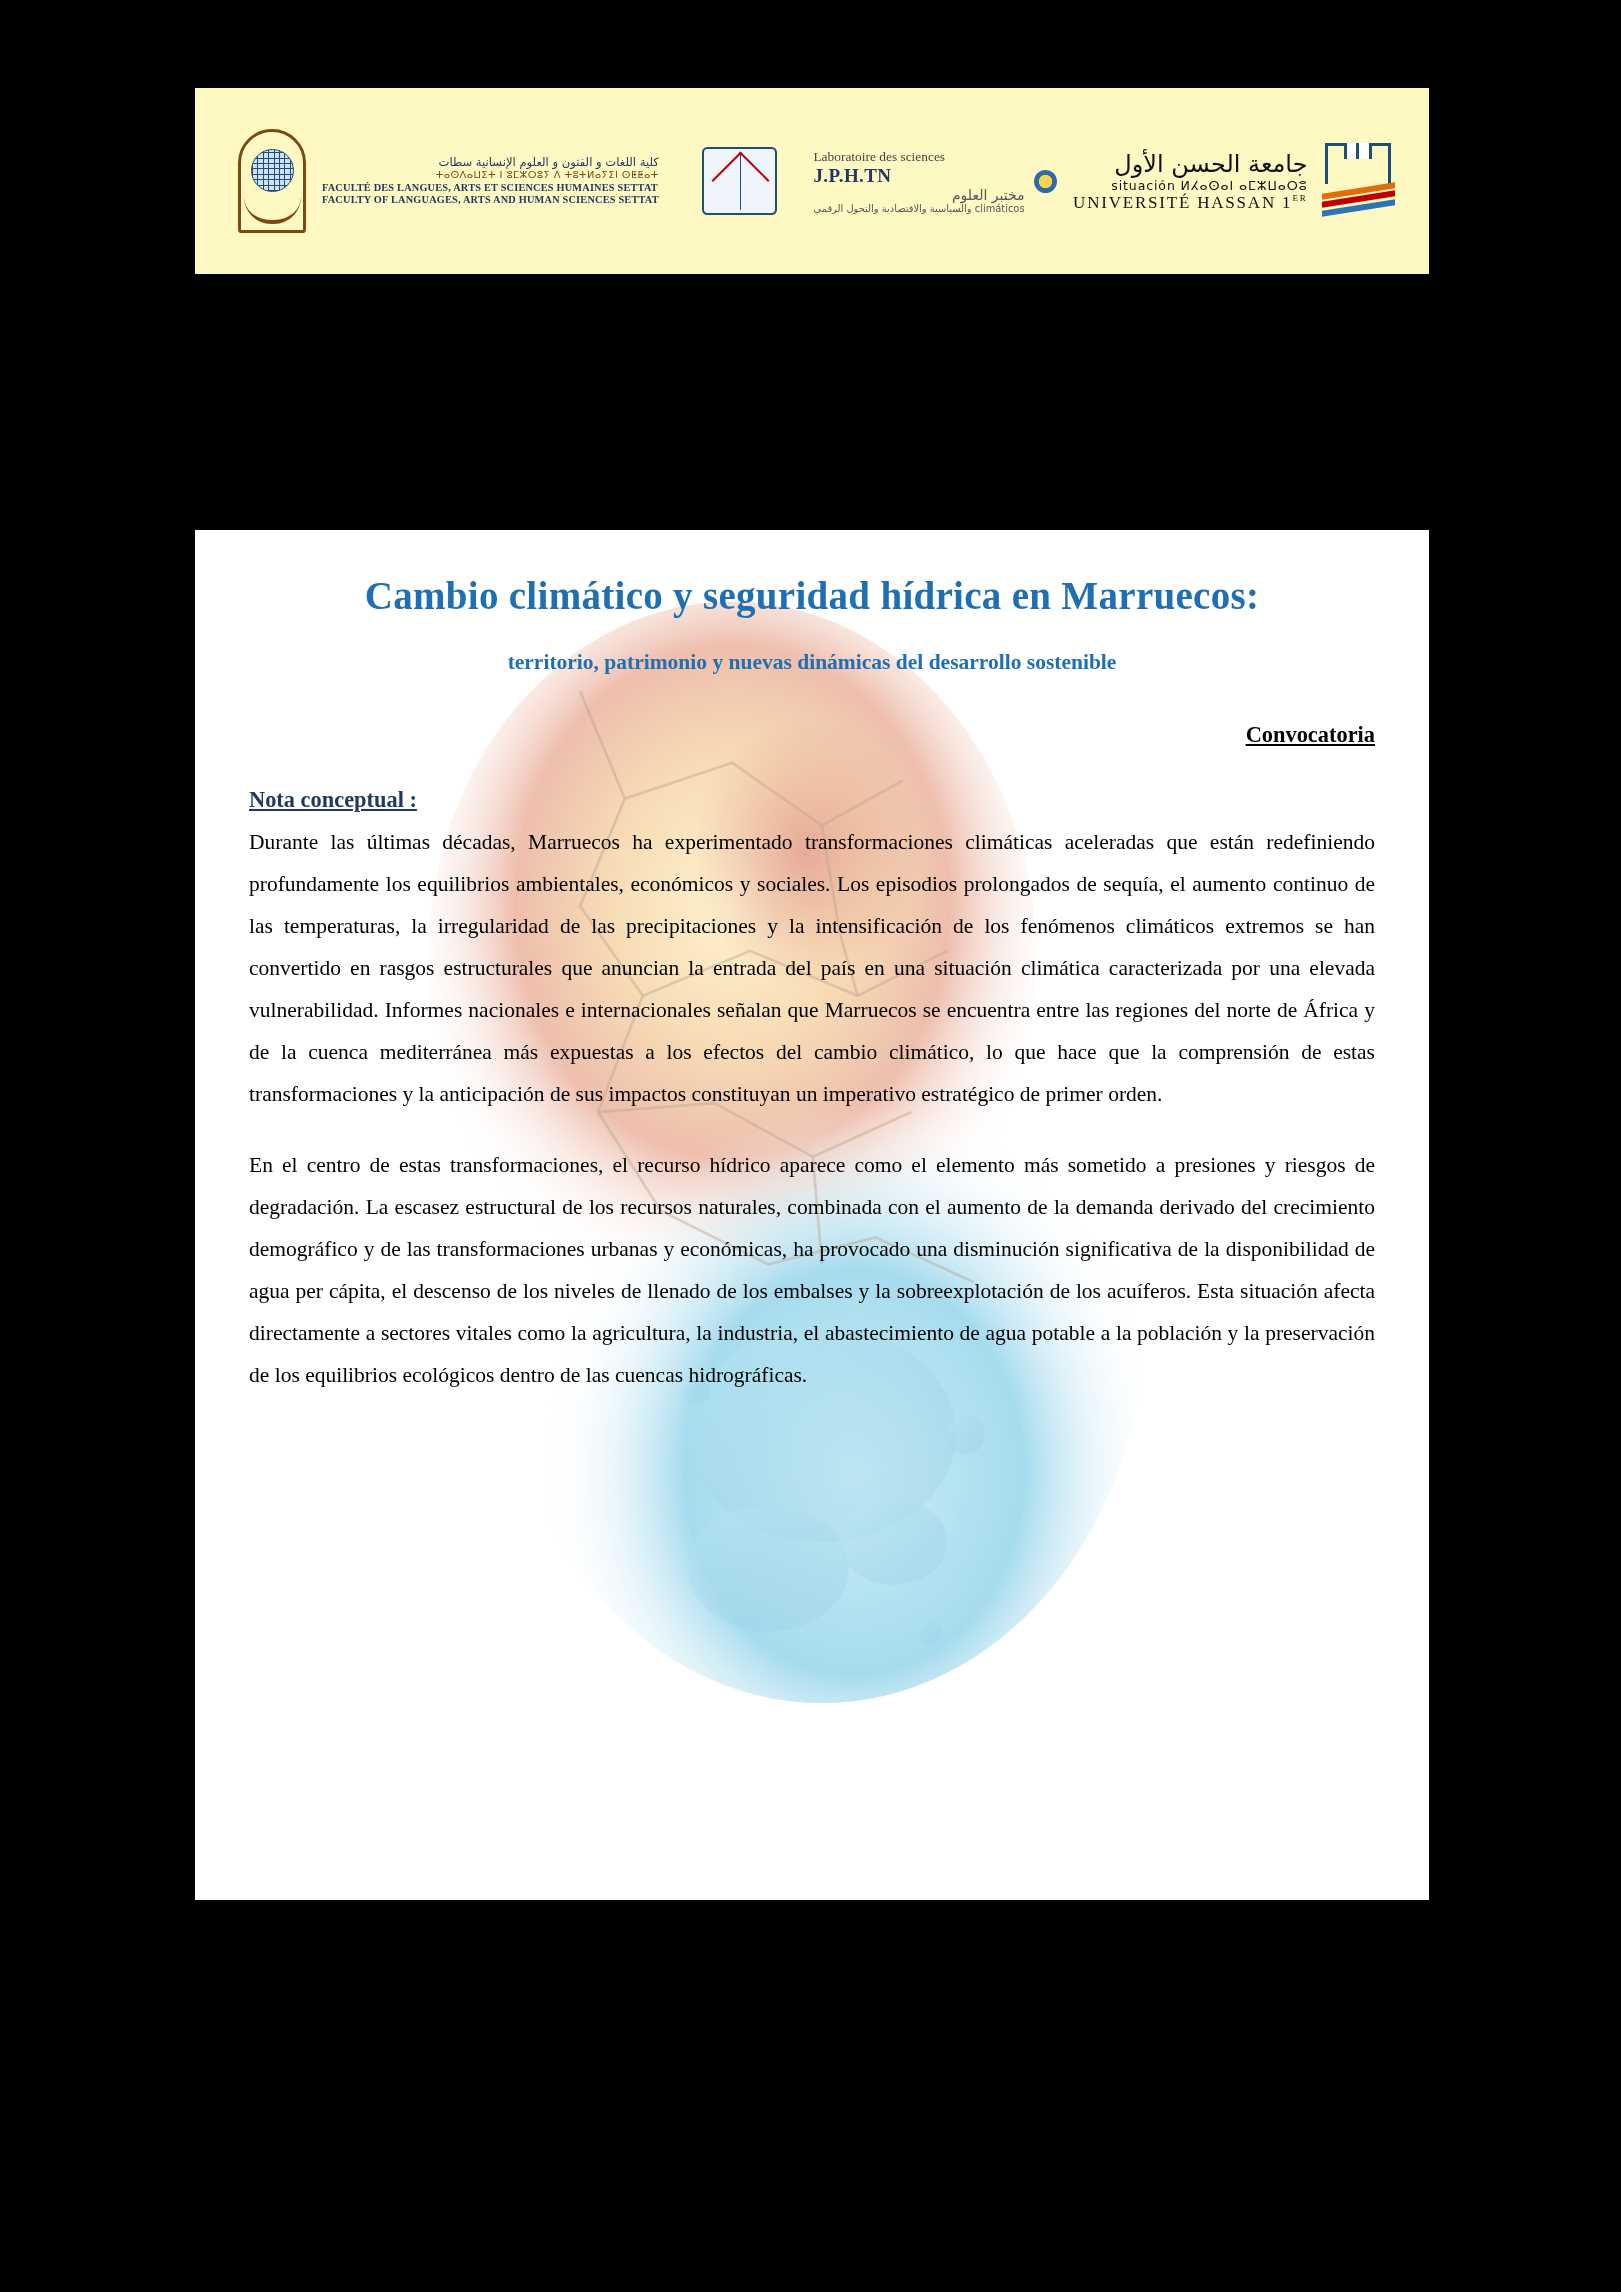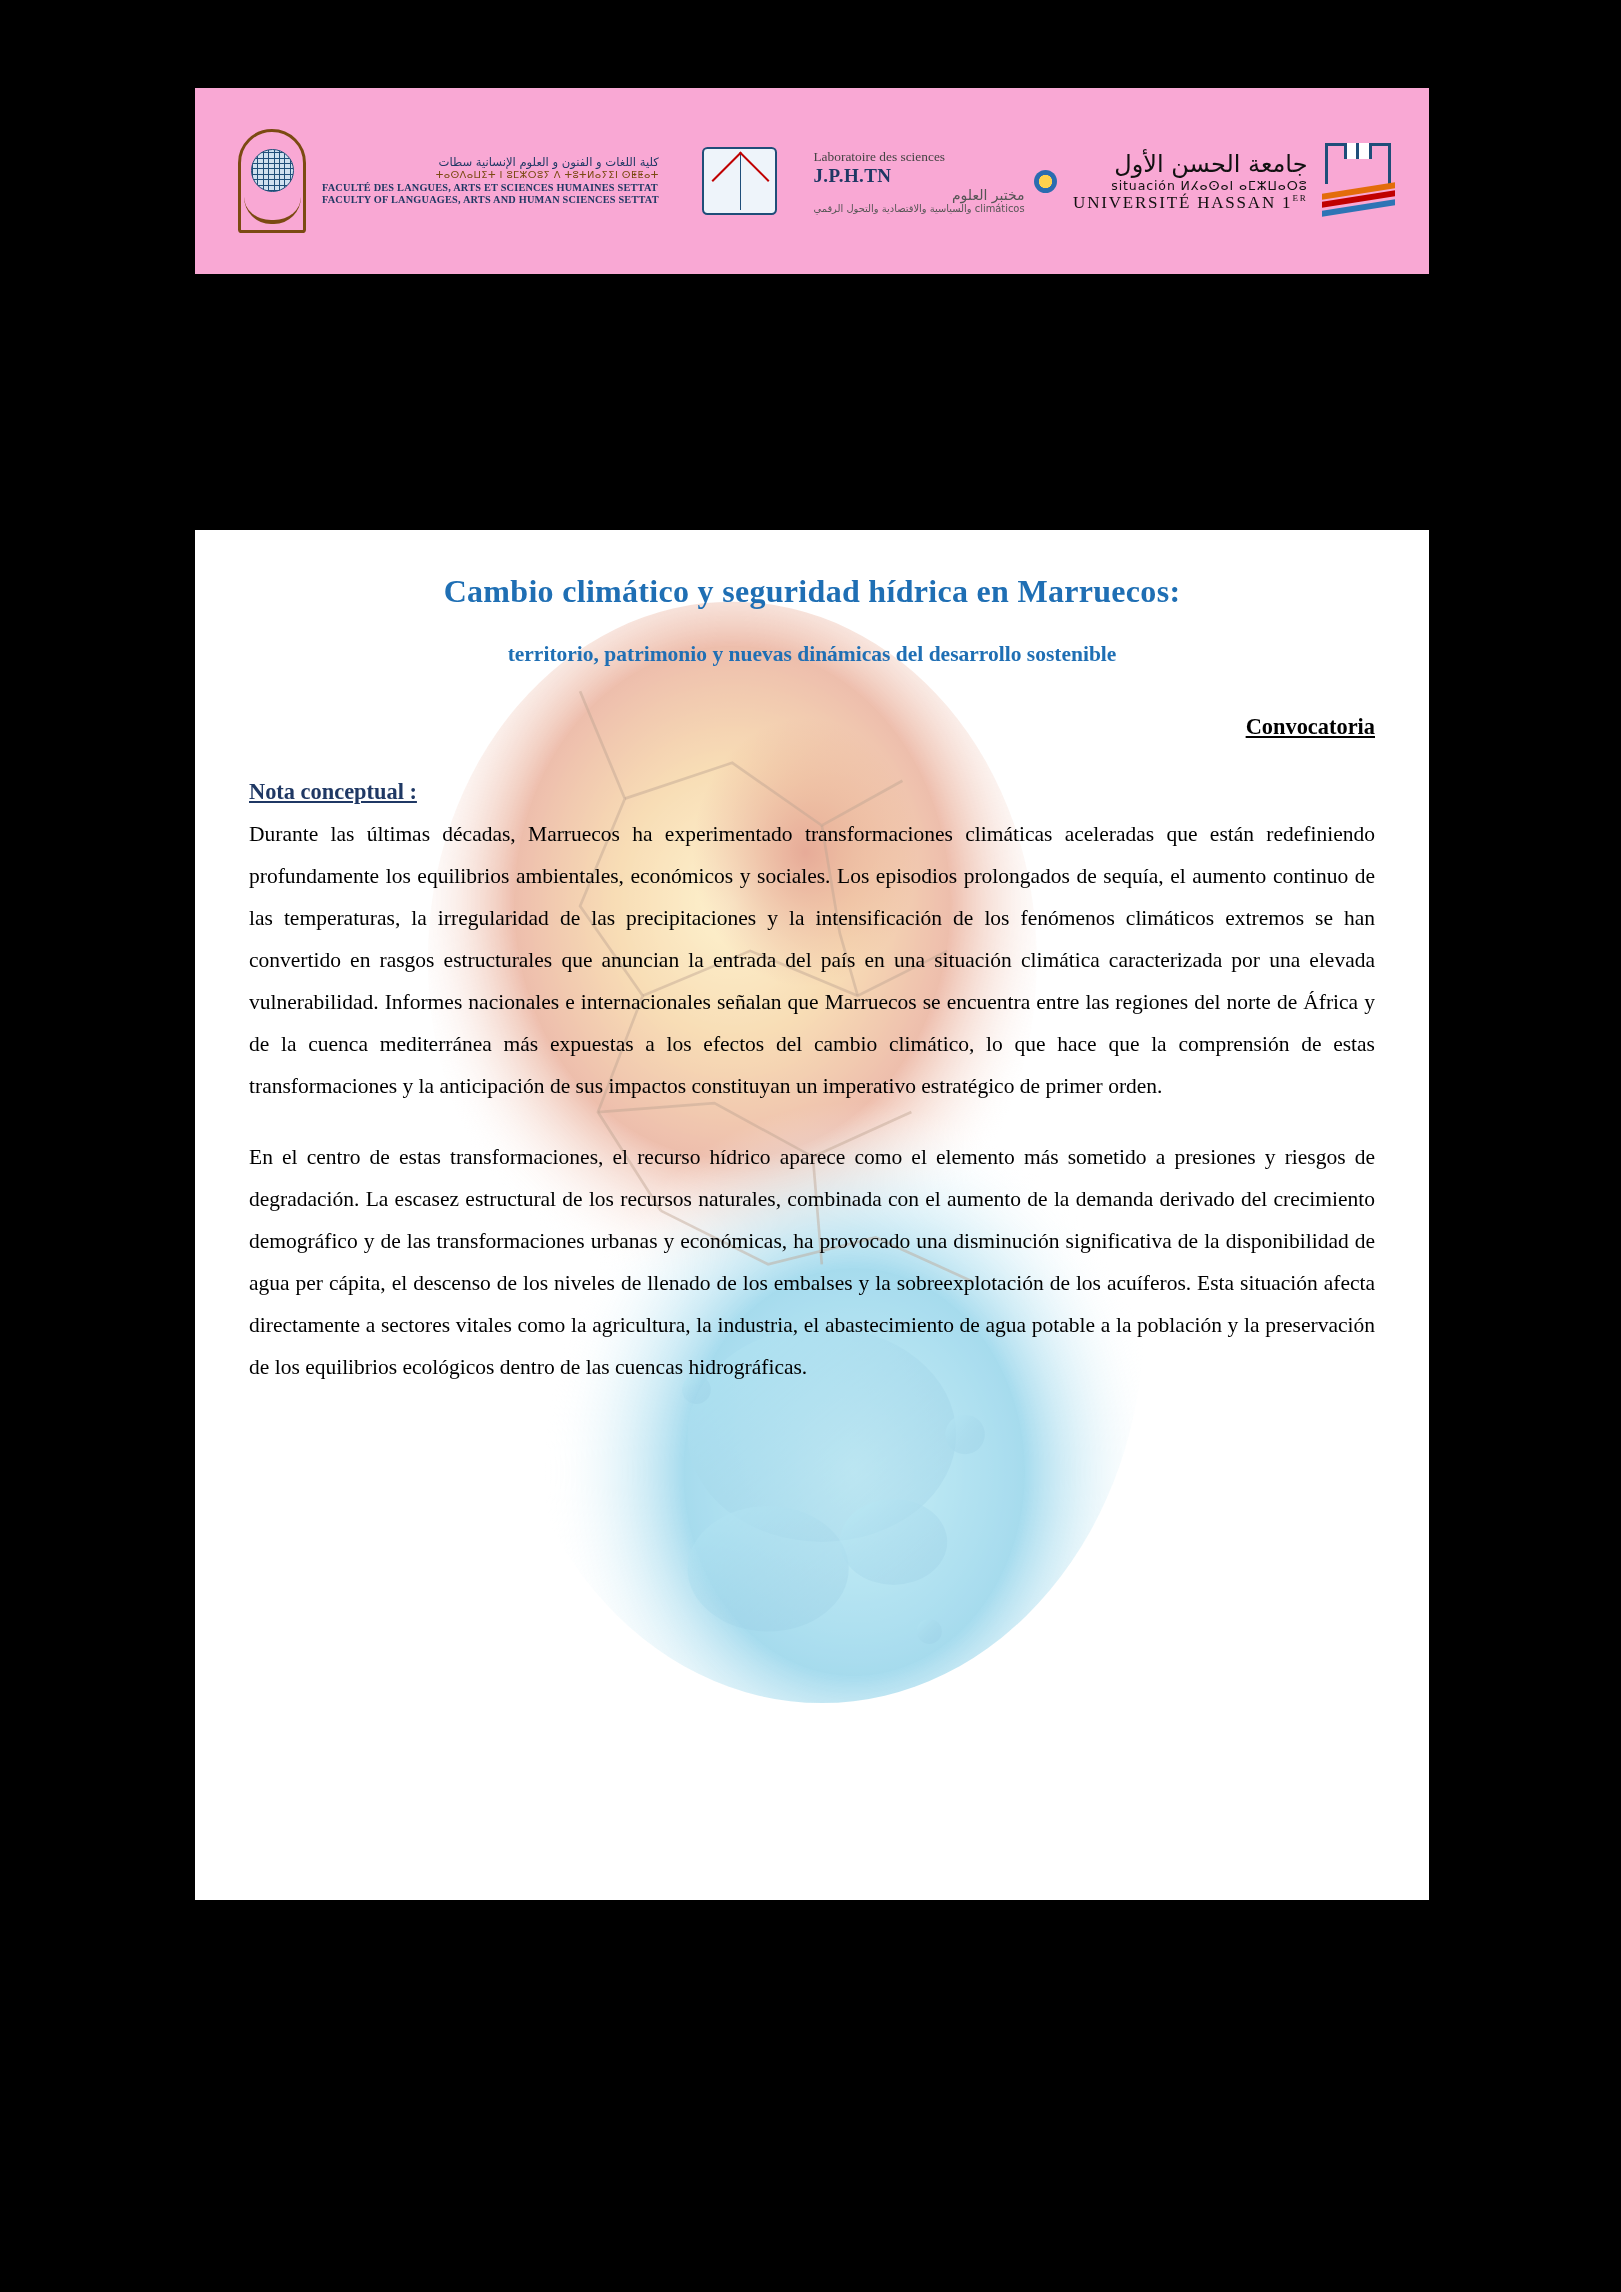--- a/index.html
+++ b/index.html
@@ -15,21 +15,21 @@
     font-family: "Liberation Serif", serif;
   }
 
   
   #header-banner {
     position: absolute;
     left: 195px;
     top: 88px;
     width: 1234px;
     height: 186px;
-    background: #f9a8d4;
+    background: #fef9c3;
     display: flex;
     align-items: center;
     box-sizing: border-box;
     padding: 5.4px 9px;
   }
   .logo-block {
     display: flex;
     align-items: center;
     height: 100%;
   }
@@ -282,21 +282,21 @@
     opacity: 0.55;
   }
   #doc-content {
     position: relative;
     padding: 25px 54px 0 54px;
     box-sizing: border-box;
   }
 
   #doc-title {
     text-align: center;
-    font-size: 32px;
+    font-size: 39px;
     font-weight: bold;
     color: #1f6fb4;
     font-family: "Liberation Serif", serif;
     margin: 18px 0 0 0;
     letter-spacing: 0.3px;
   }
   #doc-subtitle {
     text-align: center;
     font-size: 21.5px;
     font-weight: bold;

